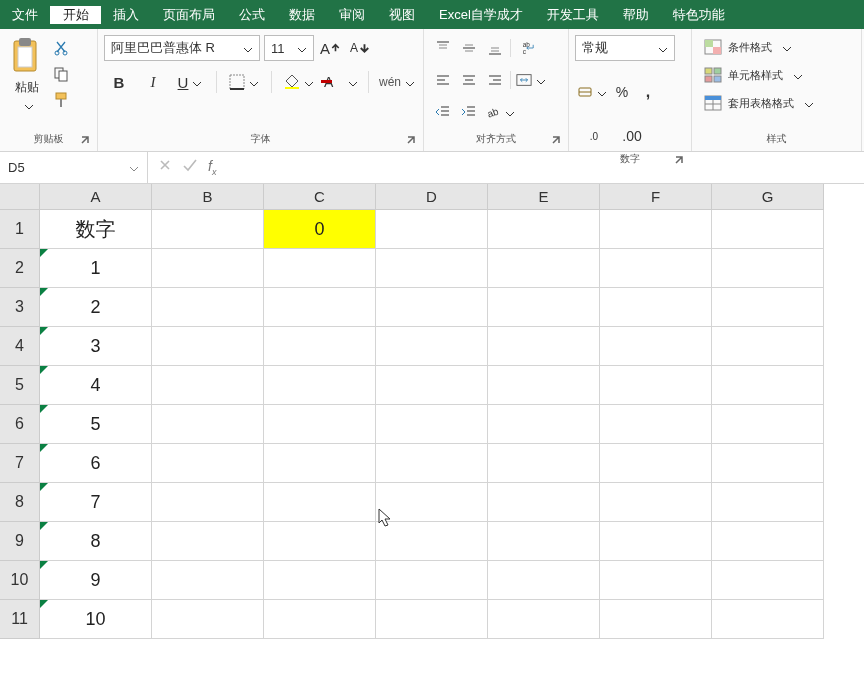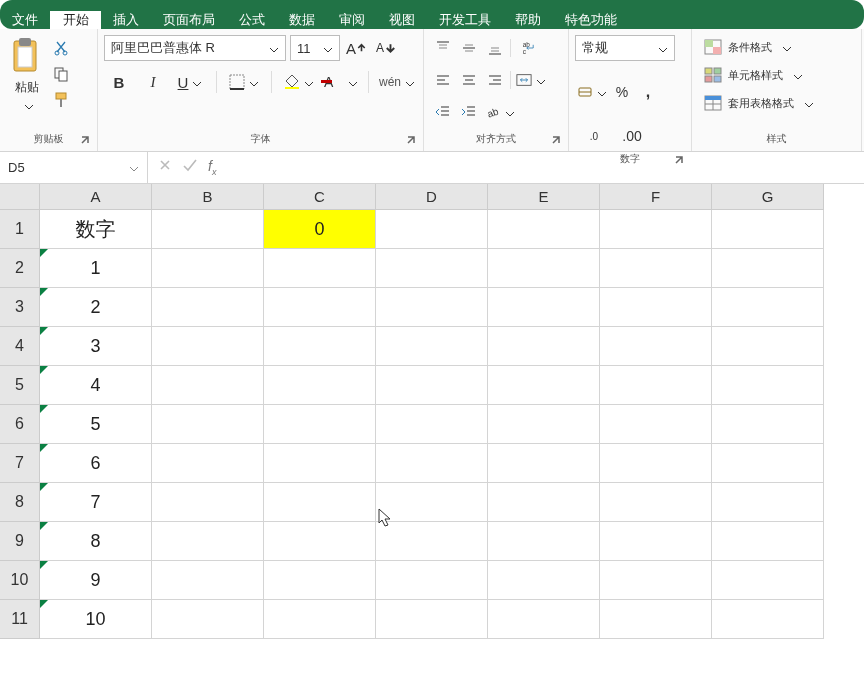--- a/index.html
+++ b/index.html
@@ -1,19 +1,19 @@
 <!DOCTYPE html>
 <html><head>
 <meta charset="utf-8">
 <style>
   * { box-sizing: border-box; margin: 0; padding: 0; font-family: "Microsoft YaHei", Arial, sans-serif; }
   body { width: 864px; height: 684px; background: #fff; overflow: hidden; position: relative; }
 
   
-  .tabstrip { display: flex; align-items: flex-end; background: #217346; height: 29px; user-select: none; border-radius: 12px; }
+  .tabstrip { display: flex; align-items: center; background: #217346; height: 29px; user-select: none; }
   .tab { padding: 0 12px; font-size: 13px; color: #fff; display: flex; align-items: center; cursor: pointer; }
   .tab.active { background: #fff; color: #222; font-weight: 500; padding-left: 13px; }
 
   
   .ribbon { display: flex; height: 123px; border-bottom: 1px solid #d4d4d4; background: #fafafa; }
   .rgroup { display: flex; flex-direction: column; border-right: 1px solid #e0e0e0; }
   .rgroup-body { flex: 1 1 auto; display: flex; align-items: flex-start; padding: 6px 6px 0 6px; }
   .rgroup-label { font-size: 10px; color: #555; text-align: center; padding: 3px 0 5px; position: relative; }
   .rlauncher { position: absolute; right: 4px; bottom: 3px; width: 14px; height: 14px; display: flex; align-items: center; justify-content: center; }
   .rlauncher svg { width: 10px; height: 10px; stroke: #666; fill: none; stroke-width: 1.5; }
@@ -21,21 +21,21 @@
   .btncol { display: flex; flex-direction: column; align-items: center; }
   .smallbtn { width: 22px; height: 22px; margin: 2px; display: flex; align-items: center; justify-content: center; cursor: pointer; }
   .smallbtn svg { width: 16px; height: 16px; }
 
   .bigbtn { display: flex; flex-direction: column; align-items: center; padding: 2px 4px; cursor: pointer; }
   .bigbtn .biglabel { font-size: 12px; color: #333; margin-top: 2px; text-align: center; }
 
   .fontbox { display: flex; flex-direction: column; gap: 8px; }
   .fontrow { display: flex; align-items: center; gap: 4px; }
   .combo { height: 26px; border: 1px solid #bcbcbc; background: #fff; display: flex; align-items: center; padding: 0 6px; font-size: 13px; color: #333; justify-content: space-between; cursor: pointer; }
-  .combo.font { width: 182px; align-items: center; }
+  .combo.font { width: 156px; align-items: center; }
   .combo.size { width: 50px; }
   .caret { margin-left: 4px; }
   .caret svg { width: 10px; height: 6px; }
 
   .btnrow { display: flex; align-items: center; }
 
   .stylebtn { display: flex; align-items: center; padding: 3px 6px; cursor: pointer; gap: 6px; height: 24px; }
   .stylebtn .stylelabel { font-size: 11px; color: #333; }
 
   
@@ -63,20 +63,21 @@
 
 <div class="tabstrip" id="tabstrip">
     <div class="tab">文件</div>
     <div class="tab active">开始</div>
     <div class="tab">插入</div>
     <div class="tab">页面布局</div>
     <div class="tab">公式</div>
     <div class="tab">数据</div>
     <div class="tab">审阅</div>
     <div class="tab">视图</div>
+    <div class="tab">Excel自学成才</div>
     <div class="tab">开发工具</div>
     <div class="tab">帮助</div>
     <div class="tab">特色功能</div>
   </div>
 
 <div class="ribbon">
 
   <div class="rgroup" style="width:98px">
     <div class="rgroup-body">
       <div class="bigbtn">

